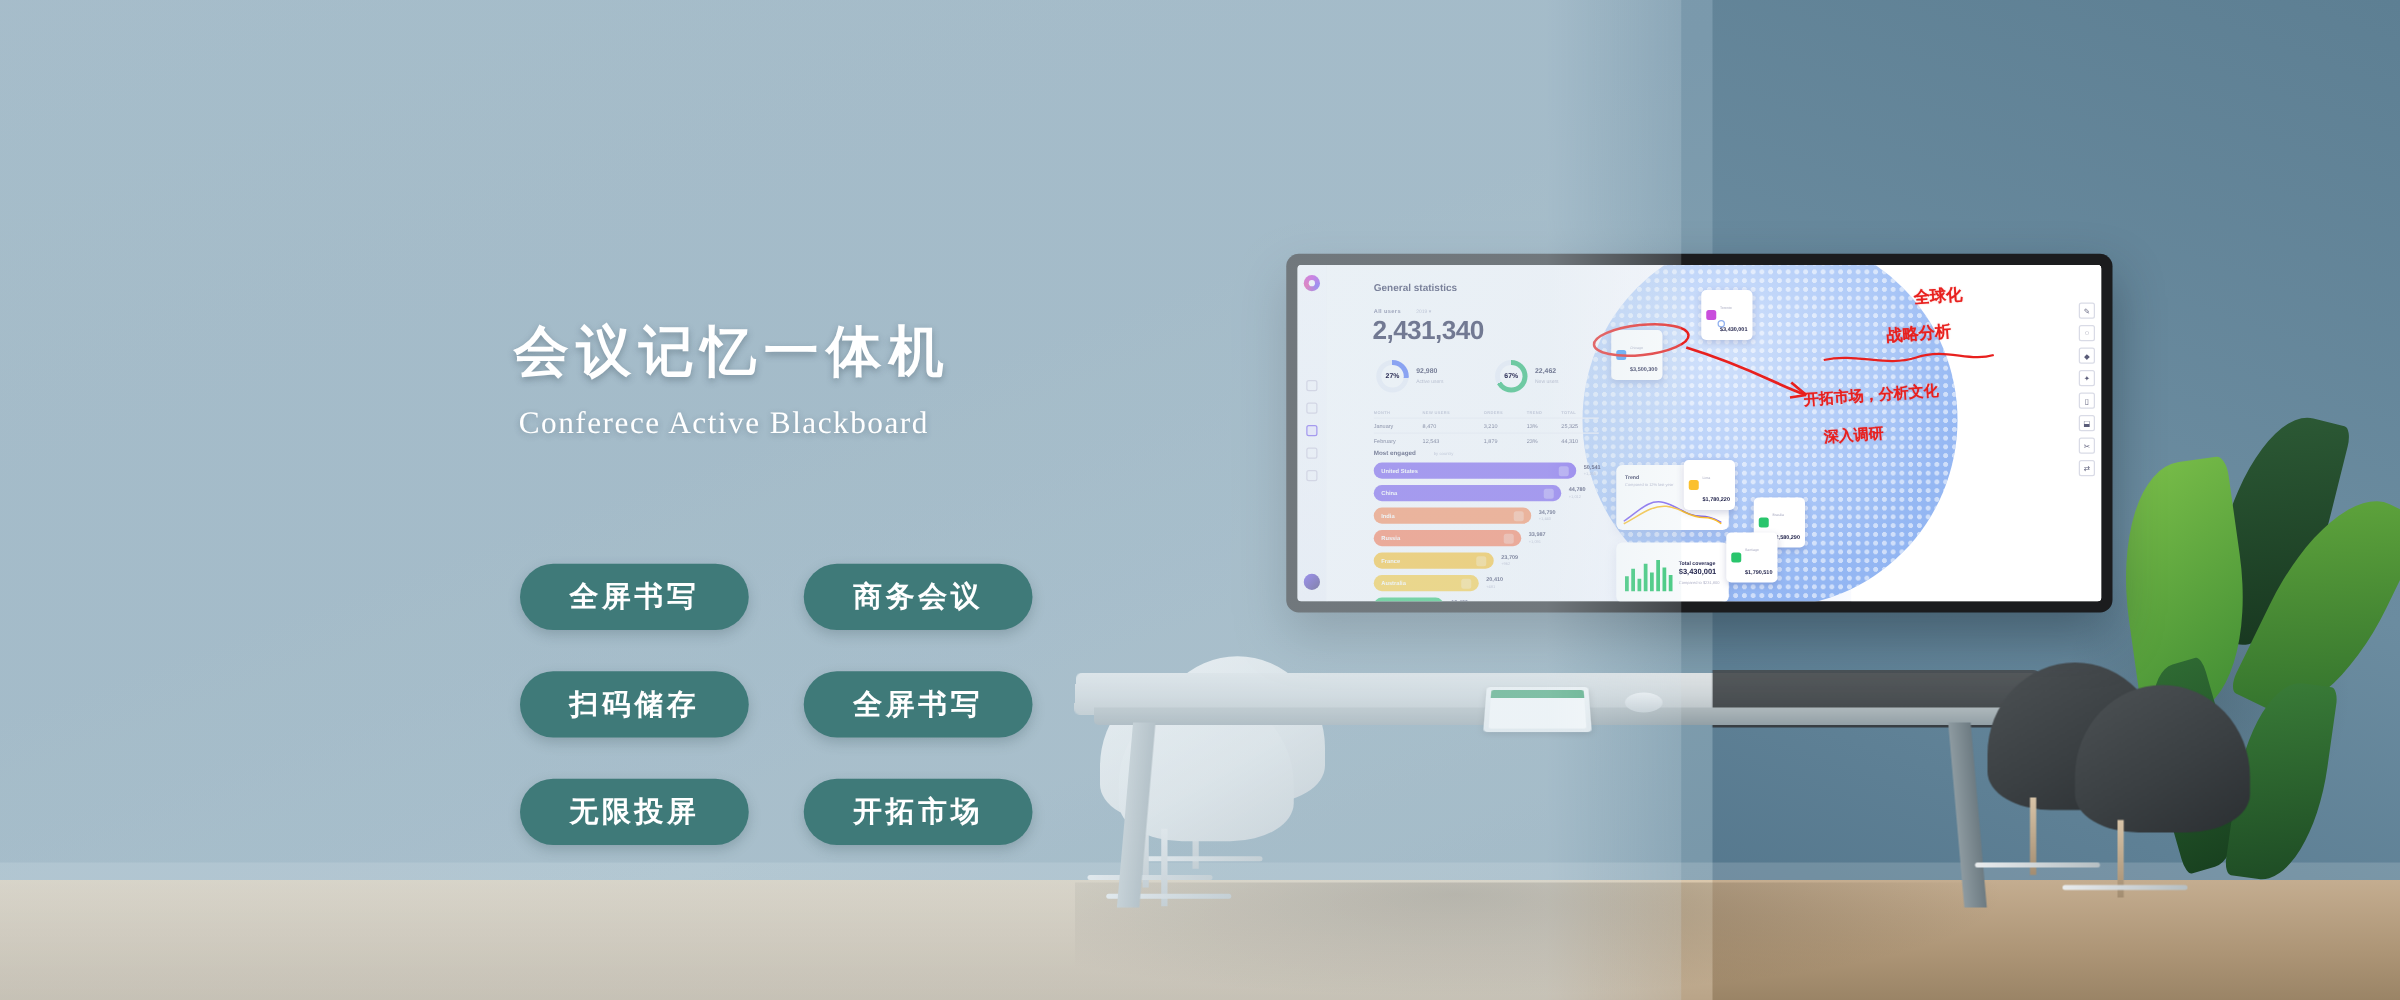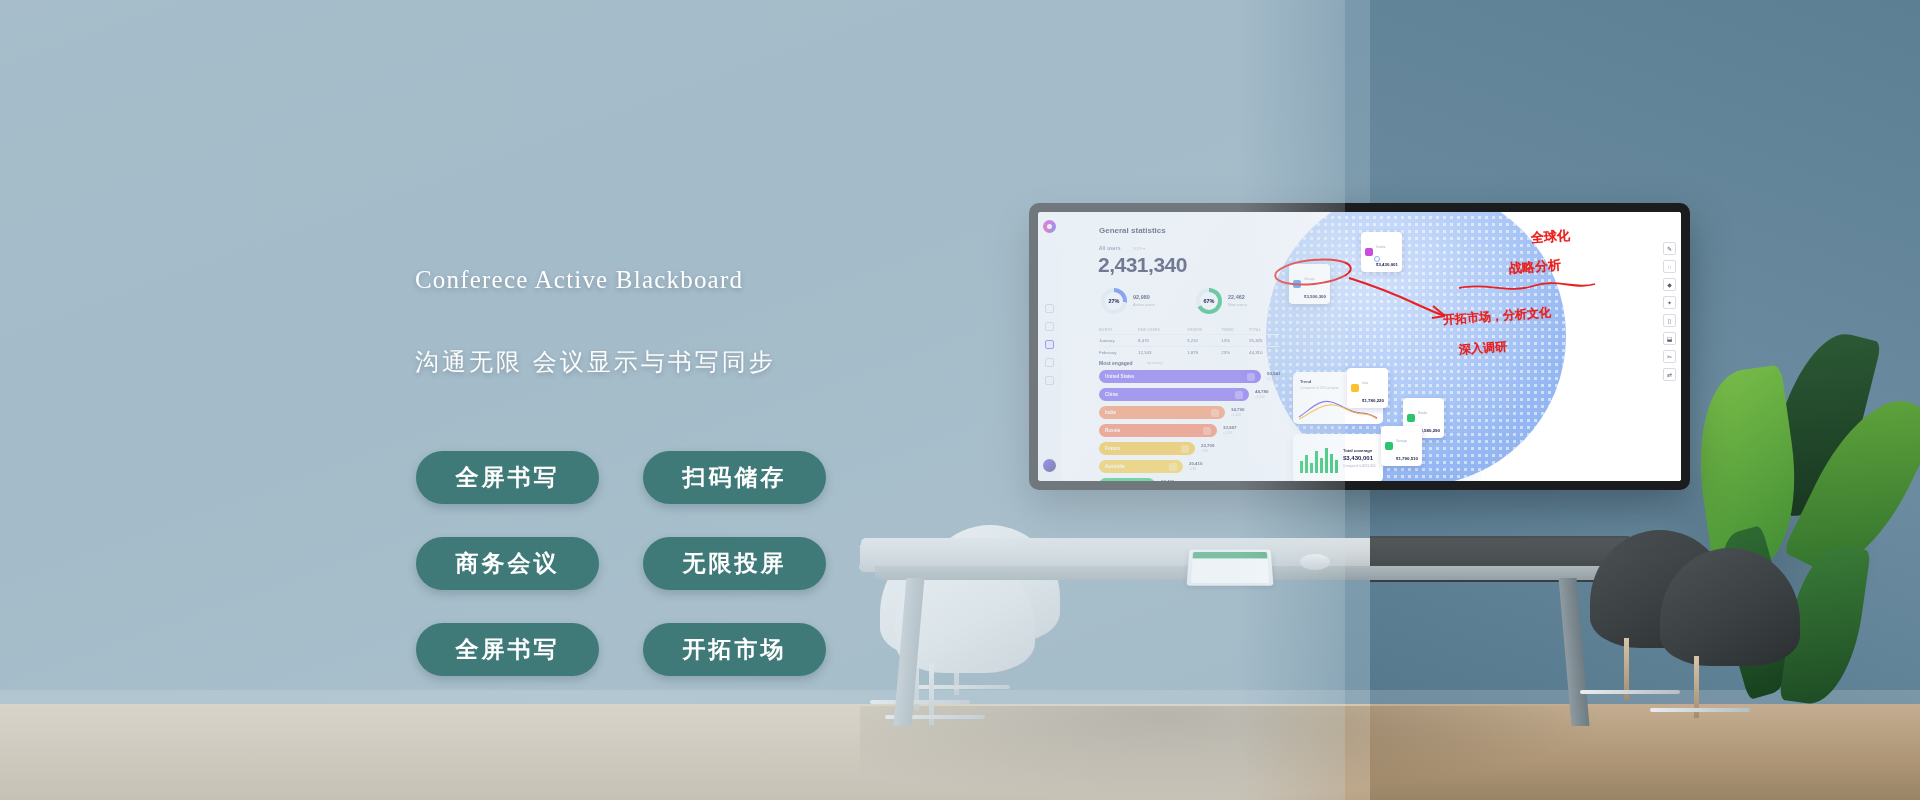--- a/index.html
+++ b/index.html
@@ -407,26 +407,26 @@
           <div class="tb">✂</div>
           <div class="tb">⇄</div>
         </div>
       </div>
     </div>
   </div>
 
   <div class="sheer"></div>
 
   <div class="copy">
+    <h1 class="headline">会议记忆一体机</h1>
     <div class="subhead">Conferece Active Blackboard</div>
-    <div class="tagline">沟通无限 会议显示与书写同步</div>
   </div>
 
   <div class="btn-grid">
     <div class="pill">全屏书写</div>
+    <div class="pill">商务会议</div>
     <div class="pill">扫码储存</div>
-    <div class="pill">商务会议</div>
+    <div class="pill">全屏书写</div>
     <div class="pill">无限投屏</div>
-    <div class="pill">全屏书写</div>
     <div class="pill">开拓市场</div>
   </div>
 
 </div>
 
 </body></html>

